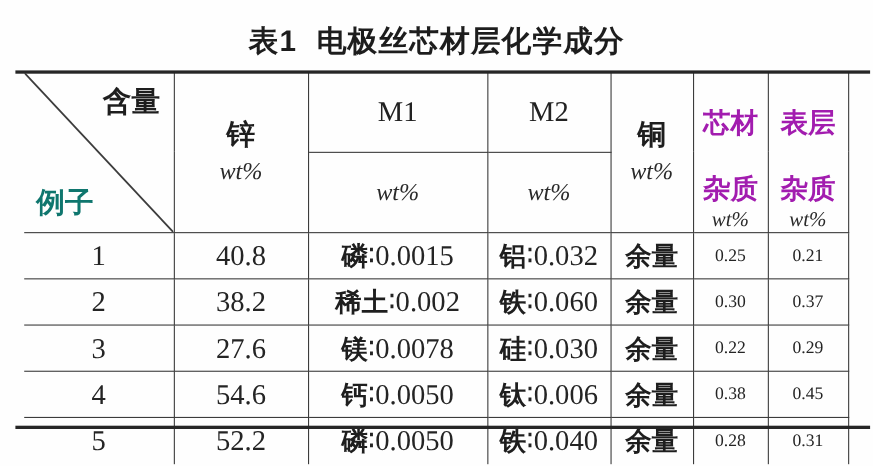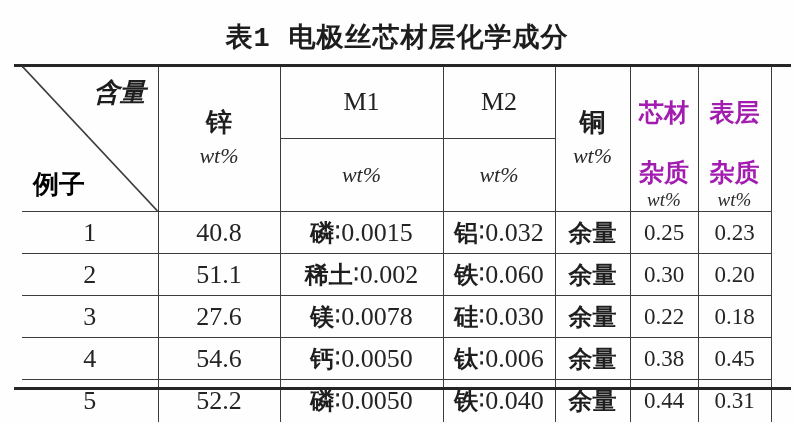--- a/index.html
+++ b/index.html
@@ -1,20 +1,20 @@
 <!DOCTYPE html>
 <html><head>
 <meta charset="utf-8">
 <style>
   * { margin:0; padding:0; box-sizing:border-box; }
   body { width:794px; height:424px; background:#f4f4f2; font-family:"Liberation Sans", sans-serif; }
   .page { position:relative; width:794px; height:424px; background:#fefefe; overflow:hidden; color:#242424; }
 
   .title { position:absolute; top:19px; left:0; width:100%; text-align:center;
-           font-size:27px; font-weight:700; letter-spacing:1px; color:#1d1d1d;font-family:Liberation Mono, monospace; }
+           font-size:27px; font-weight:700; letter-spacing:1px; color:#1d1d1d; }
   .title .prefix { margin-right:18px; }
 
   .table-wrap { position:absolute; left:22px; top:66px; width:749px; height:322px; }
 
   .rule { position:absolute; left:-8px; width:777px; height:3px; background:#262626; }
   .rule.top { top:-2px; }
   .rule.bottom { bottom:-2px; }
 
   table { border-collapse:collapse; table-layout:fixed; width:749px; }
   th, td { border:1px solid #3c3c3c; padding:0; text-align:center; vertical-align:middle;
@@ -23,33 +23,33 @@
   tr > th:first-child, tr > td:first-child { border-left:none; }
   thead tr.h1 > th { border-top:none; }
   tbody tr:last-child > td { border-bottom:none; }
 
   thead tr.h1 { height:55px; }
   thead tr.h2 { height:56px; }
   tbody tr { height:42px; }
 
   .diag-cell { position:relative; }
   .diag-cell svg { position:absolute; inset:0; width:100%; height:100%; display:block; }
-  .corner-tr { position:absolute; top:9px; right:12px; font-size:26px; font-weight:700; color:#1e1e1e;font-style:italic; }
-  .corner-bl { position:absolute; bottom:9px; left:11px; font-size:26px; font-weight:700; color:#000000; }
+  .corner-tr { position:absolute; top:9px; right:12px; font-size:26px; font-weight:700; color:#1e1e1e; }
+  .corner-bl { position:absolute; bottom:9px; left:11px; font-size:26px; font-weight:700; color:#0f766e; }
 
   .stack { vertical-align:middle; }
   .cn   { font-size:26px; font-weight:700; color:#1e1e1e; line-height:1.15; }
   .cn-sm{ font-size:25px; font-weight:700; color:#a21caf; line-height:1.12;margin-top:32px; }
   .unit    { font-family:"Liberation Serif", serif; font-style:italic; font-size:22px; color:#2a2a2a; margin-top:5px; }
   .unit-sm { font-family:"Liberation Serif", serif; font-style:italic; font-size:19px; color:#2a2a2a; margin-top:3px; }
   .serif-h { font-family:"Liberation Serif", serif; font-size:26px; color:#222;margin-left:10px; }
   thead .unit-cell { font-family:"Liberation Serif", serif; font-style:italic; font-size:22px; color:#2a2a2a; }
 
   tbody td { font-family:"Liberation Serif", serif; font-size:26px; color:#242424; }
-  tbody td.num-sm { font-size:23px; }
+  tbody td.num-sm { font-size:16px; }
   .cjk { font-family:"Liberation Sans", sans-serif; font-weight:700; font-size:24px; color:#1e1e1e; }
 </style>
 </head>
 <body>
 
 <div class="page">
 
   <div class="title">
     <span class="prefix">表1</span><span>电极丝芯材层化学成分</span>
   </div>
@@ -104,54 +104,54 @@
         </tr>
       </thead>
       <tbody>
         <tr>
           <td>1</td>
           <td>40.8</td>
           <td class="mix"><span class="cjk">磷</span>∶0.0015</td>
           <td class="mix"><span class="cjk">铝</span>∶0.032</td>
           <td class="mix"><span class="cjk">余量</span></td>
           <td class="num-sm">0.25</td>
-          <td class="num-sm">0.23</td>
+          <td class="num-sm">0.21</td>
         </tr>
         <tr>
           <td>2</td>
-          <td>51.1</td>
+          <td>38.2</td>
           <td class="mix"><span class="cjk">稀土</span>∶0.002</td>
           <td class="mix"><span class="cjk">铁</span>∶0.060</td>
           <td class="mix"><span class="cjk">余量</span></td>
           <td class="num-sm">0.30</td>
-          <td class="num-sm">0.20</td>
+          <td class="num-sm">0.37</td>
         </tr>
         <tr>
           <td>3</td>
           <td>27.6</td>
           <td class="mix"><span class="cjk">镁</span>∶0.0078</td>
           <td class="mix"><span class="cjk">硅</span>∶0.030</td>
           <td class="mix"><span class="cjk">余量</span></td>
           <td class="num-sm">0.22</td>
-          <td class="num-sm">0.18</td>
+          <td class="num-sm">0.29</td>
         </tr>
         <tr>
           <td>4</td>
           <td>54.6</td>
           <td class="mix"><span class="cjk">钙</span>∶0.0050</td>
           <td class="mix"><span class="cjk">钛</span>∶0.006</td>
           <td class="mix"><span class="cjk">余量</span></td>
           <td class="num-sm">0.38</td>
           <td class="num-sm">0.45</td>
         </tr>
         <tr>
           <td>5</td>
           <td>52.2</td>
           <td class="mix"><span class="cjk">磷</span>∶0.0050</td>
           <td class="mix"><span class="cjk">铁</span>∶0.040</td>
           <td class="mix"><span class="cjk">余量</span></td>
-          <td class="num-sm">0.44</td>
+          <td class="num-sm">0.28</td>
           <td class="num-sm">0.31</td>
         </tr>
       </tbody>
     </table>
   </div>
 </div>
 
 </body></html>

